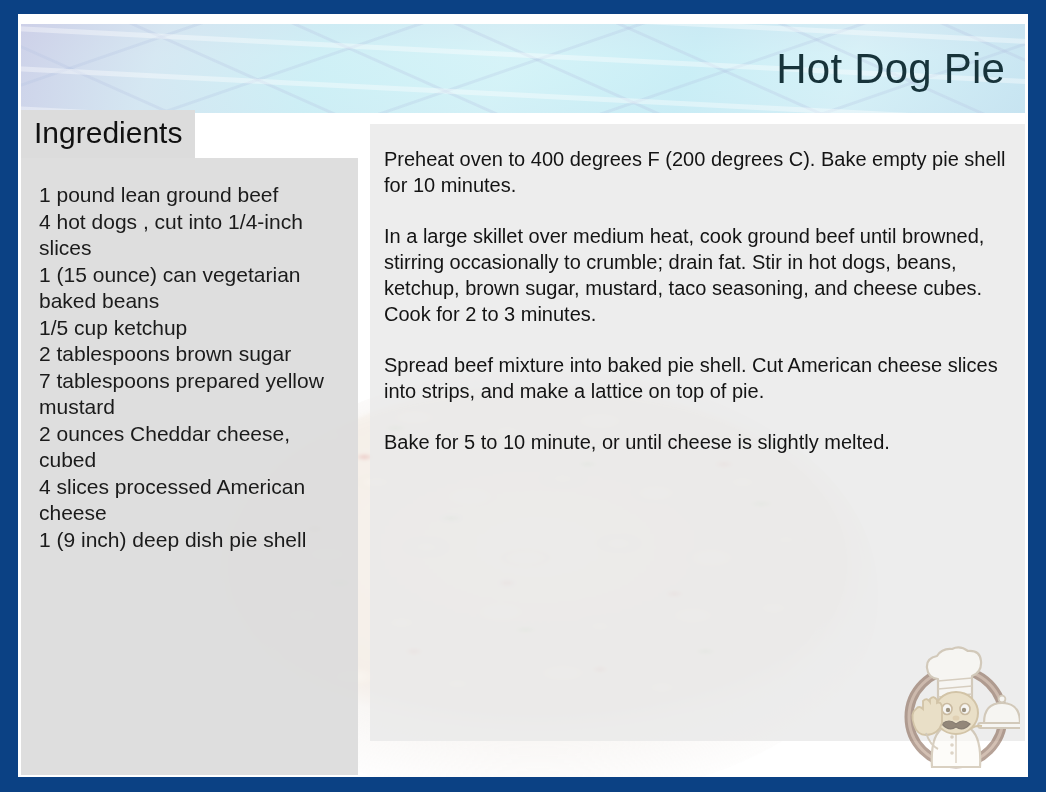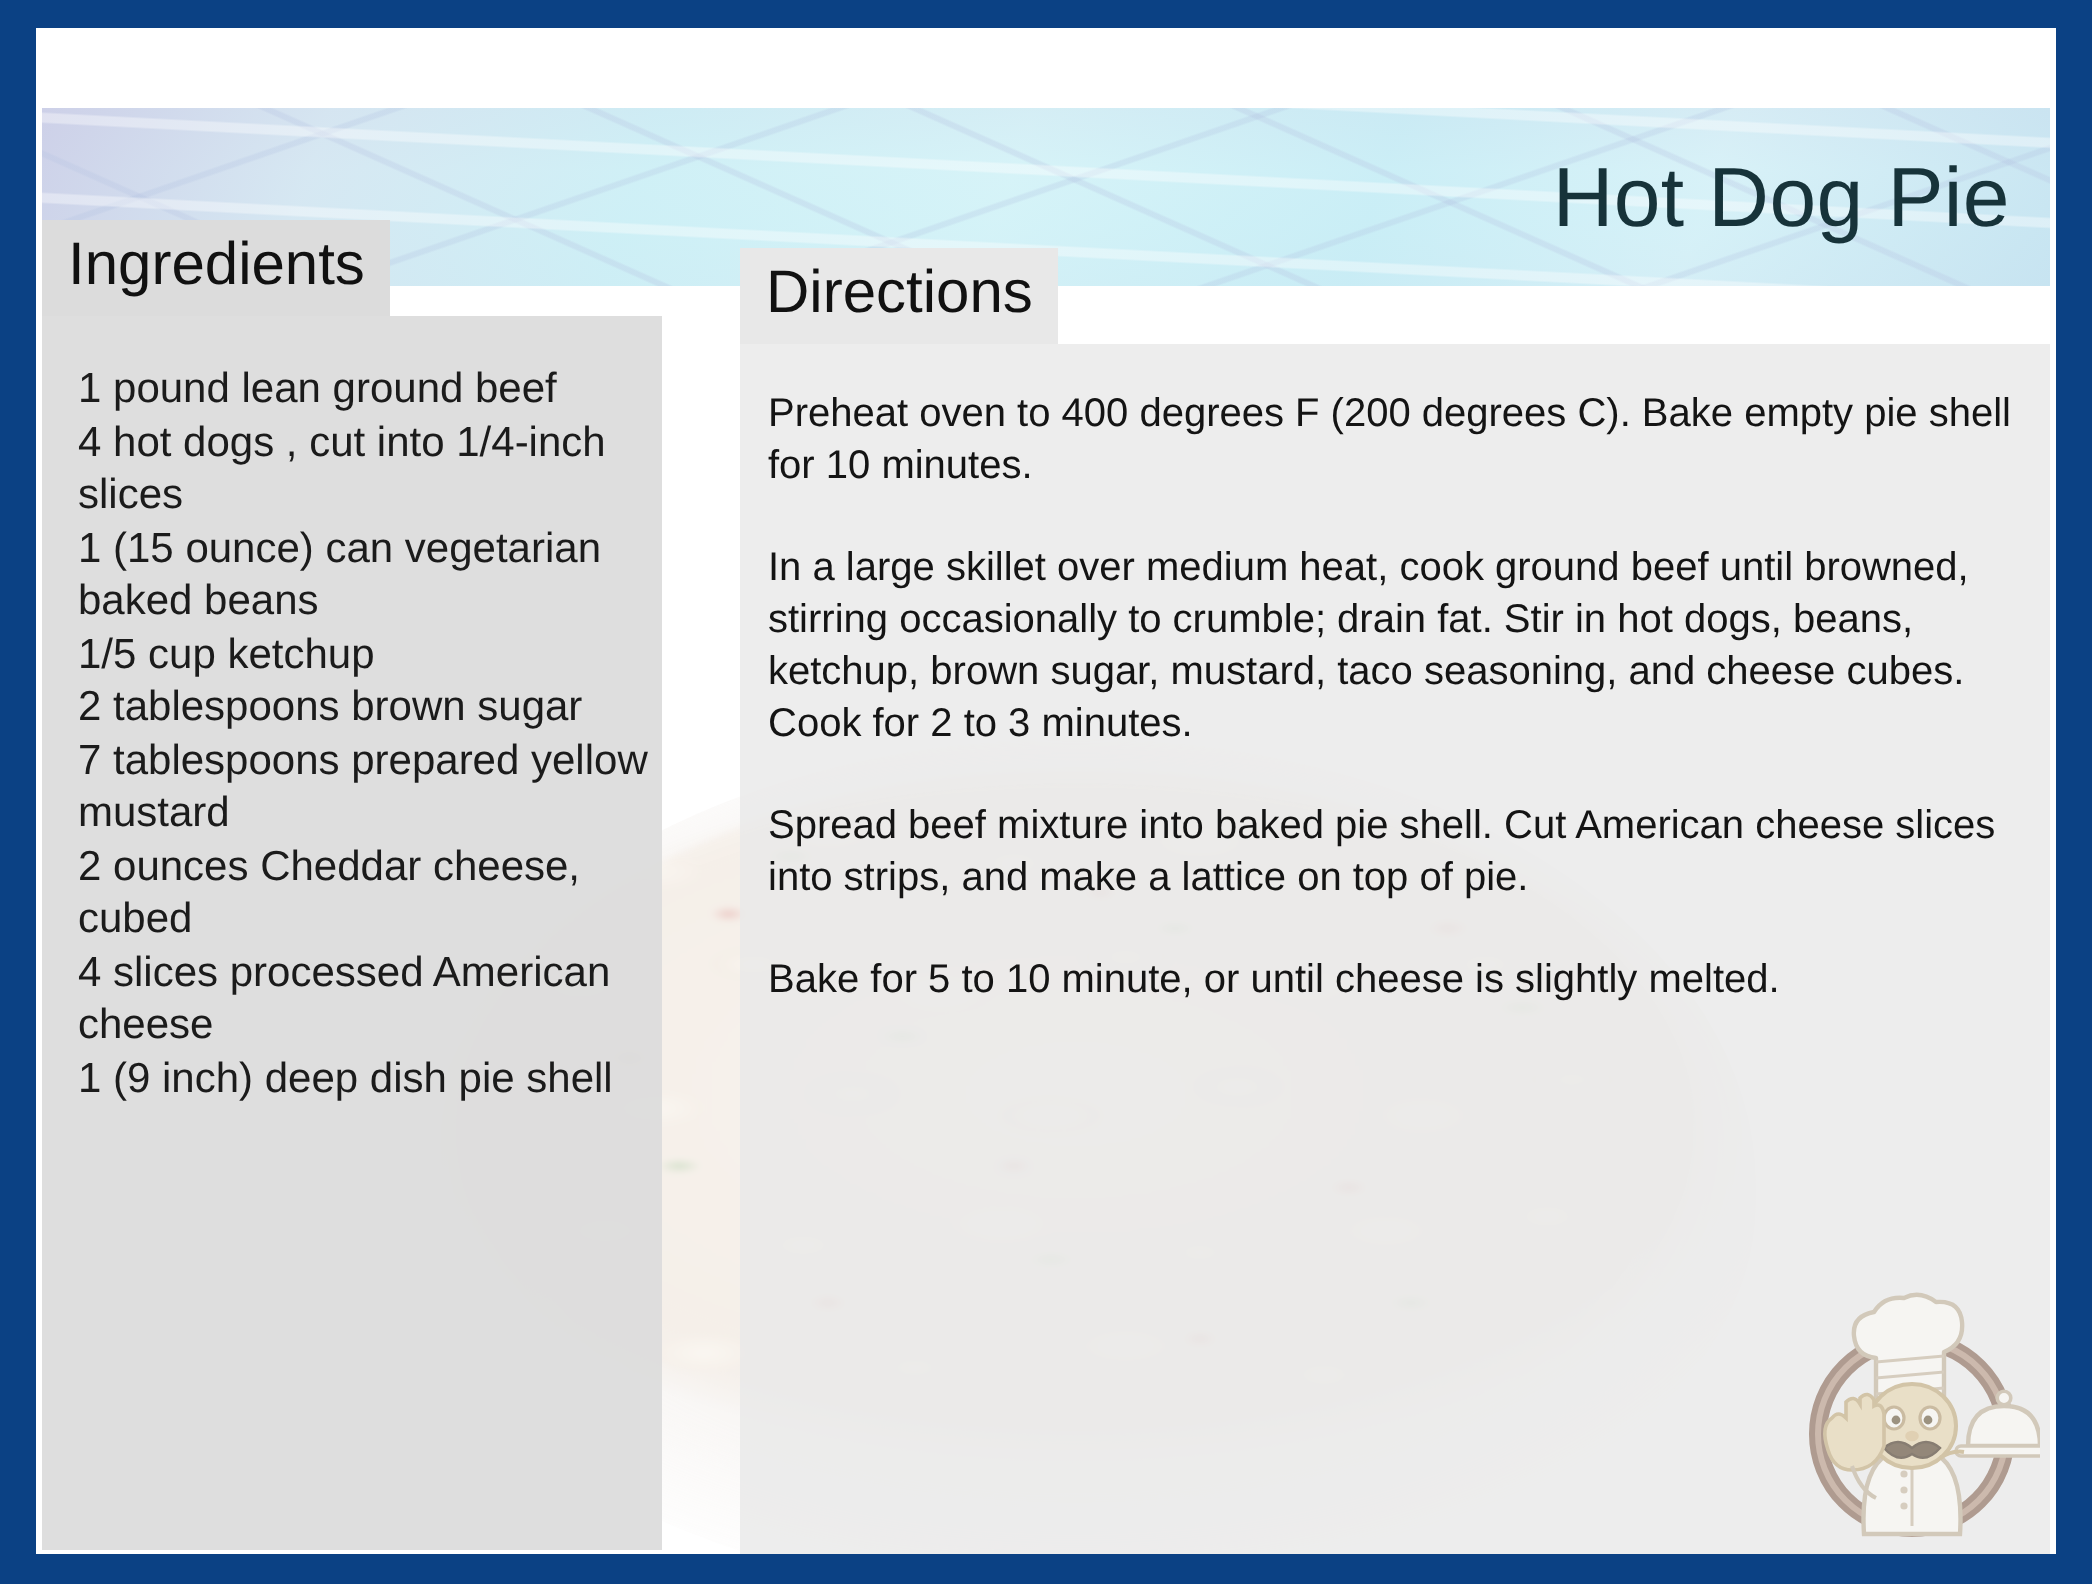--- a/index.html
+++ b/index.html
@@ -43,21 +43,20 @@
     background:
       linear-gradient(108deg,
         rgba(205,208,232,0.95) 0%,
         rgba(214,231,242,0.9) 14%,
         rgba(206,240,246,0.85) 30%,
         rgba(214,244,248,0.8) 48%,
         rgba(201,238,246,0.85) 66%,
         rgba(216,242,248,0.8) 82%,
         rgba(199,228,241,0.9) 100%),
       linear-gradient(180deg, #cfd3e8 0%, #d8f0f7 35%, #cdeef6 65%, #c8e2f0 100%);
-    margin-top: 30px;
   }
   #banner-texture-a,
   #banner-texture-b,
   #banner-texture-c {
     position: absolute;
     left: -40px;
     top: -60px;
     width: 1120px;
     height: 240px;
     pointer-events: none;
@@ -200,21 +199,21 @@
     white-space: nowrap;
   }
   #directions-col .section-tab { background: #e8e8e8; }
 
   .section-panel {
     background: #dcdcdc;
     color: #1b1b1b;
     box-sizing: border-box;
   }
   #ingredients-panel {
-    width: 310px;
+    width: 337px;
     min-height: 617px;
     padding: 24px 6px 20px 18px;
     background: rgba(220,220,220,0.93);
   }
   #directions-panel {
     width: 655px;
     min-height: 617px;
     padding: 22px 18px 20px 14px;
     background: rgba(232,232,232,0.80);
   }
@@ -273,21 +272,20 @@
           <li>2 tablespoons brown sugar</li>
           <li>7 tablespoons prepared yellow mustard</li>
           <li>2 ounces Cheddar cheese, cubed</li>
           <li>4 slices processed American cheese</li>
           <li>1 (9 inch) deep dish pie shell</li>
         </ul>
       </div>
     </div>
 
     <div id="directions-col" class="section-col">
-      <div class="section-tab">Directions</div>
       <div id="directions-panel" class="section-panel">
         <div id="direction-steps">
           <p>Preheat oven to 400 degrees F (200 degrees C). Bake empty pie shell for 10 minutes.</p>
           <p>In a large skillet over medium heat, cook ground beef until browned, stirring occasionally to crumble; drain fat. Stir in hot dogs, beans, ketchup, brown sugar, mustard, taco seasoning, and cheese cubes. Cook for 2 to 3 minutes.</p>
           <p>Spread beef mixture into baked pie shell. Cut American cheese slices into strips, and make a lattice on top of pie.</p>
           <p>Bake for 5 to 10 minute, or until cheese is slightly melted.</p>
         </div>
       </div>
     </div>
 

